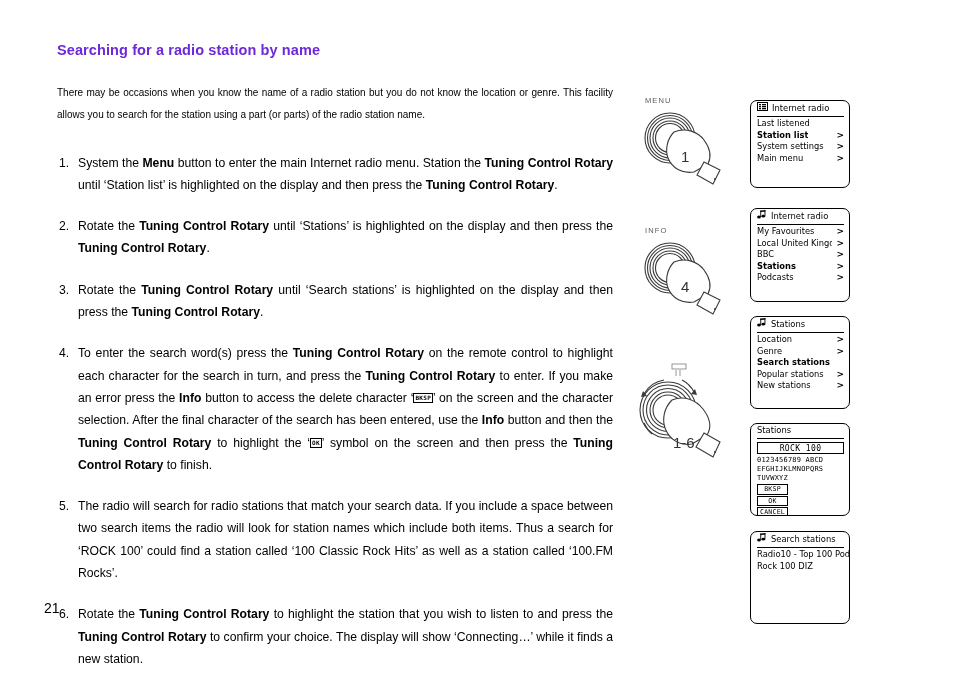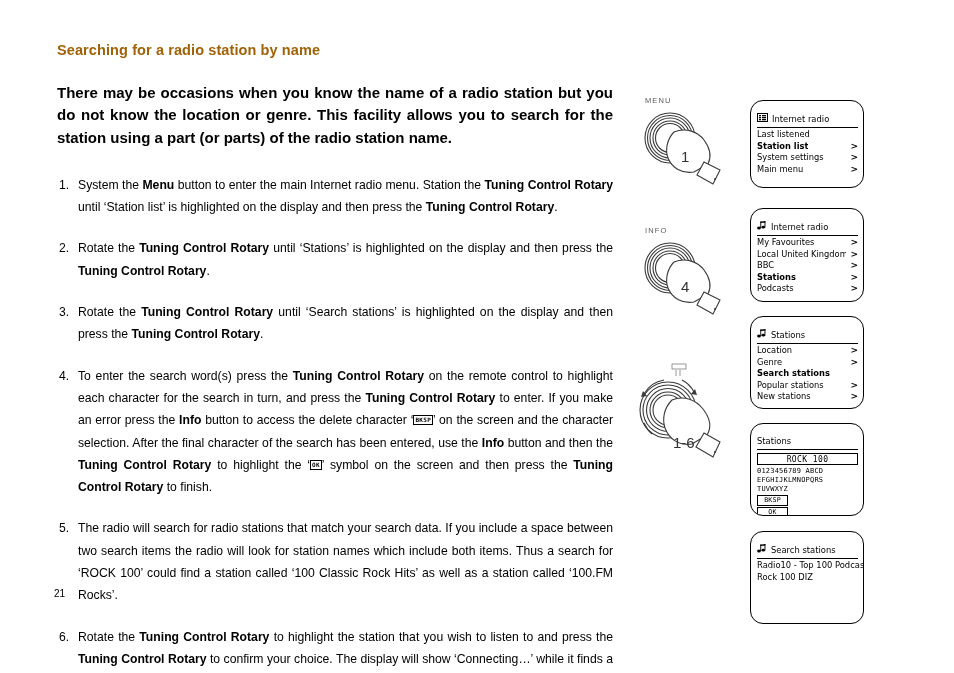--- a/index.html
+++ b/index.html
@@ -12,37 +12,36 @@
     position: relative;
     overflow: hidden;
   }
 
   
   #page-heading {
     position: absolute;
     left: 57px; top: 42px;
     font-size: 14.5px;
     font-weight: bold;
-    color: #a16207;
+    color: #6d28d9;
     letter-spacing: .1px;
   }
 
   #body-column {
     position: absolute;
     left: 57px; top: 82px;
     width: 556px;
   }
 
   .para {
-    font-size: 15px;
+    font-size: 10px;
     line-height: 22.3px;
     text-align: justify;
     margin: 0 0 36px 0;
     color: #000;
-    font-weight: bold;
   }
   .para.intro { margin-bottom: 25px; }
 
   .numbered {
     position: relative;
     padding-left: 21px;
     font-size: 12.2px;
     line-height: 22.3px;
     text-align: justify;
     margin: 0 0 19px 0;
@@ -64,24 +63,23 @@
     line-height: 8px;
     padding: 0 1px;
     vertical-align: 2px;
     letter-spacing: .3px;
     font-weight: bold;
     background: #fff;
   }
 
   #page-number {
     position: absolute;
-    left: 44px; top: 588px;
-    font-size: 10px;
+    left: 44px; top: 600px;
+    font-size: 14px;
     color: #000;
-    margin-left: 10px;
   }
 
   
   .knob-fig { position: absolute; }
   .knob-label {
     position: absolute;
     font-size: 7.5px;
     letter-spacing: 1.1px;
     color: #5a5a5a;
     font-family: "Liberation Sans", sans-serif;
@@ -89,25 +87,25 @@
   .knob-num {
     position: absolute;
     font-size: 15px;
     color: #333;
     font-family: "Liberation Sans", sans-serif;
   }
 
   
   .lcd {
     position: absolute;
-    width: 114px;
+    width: 100px;
     border: 1px solid #000;
-    border-radius: 13px;
+    border-radius: 7px;
     background: #ffffff;
-    padding: 12px 5px 4px 6px;
+    padding: 1px 5px 4px 6px;
     font-family: "DejaVu Sans", sans-serif;
     font-size: 8.3px;
     line-height: 11.4px;
     color: #000;
     overflow: hidden;
   }
   .lcd-title {
     display: flex;
     align-items: center;
     gap: 4px;

